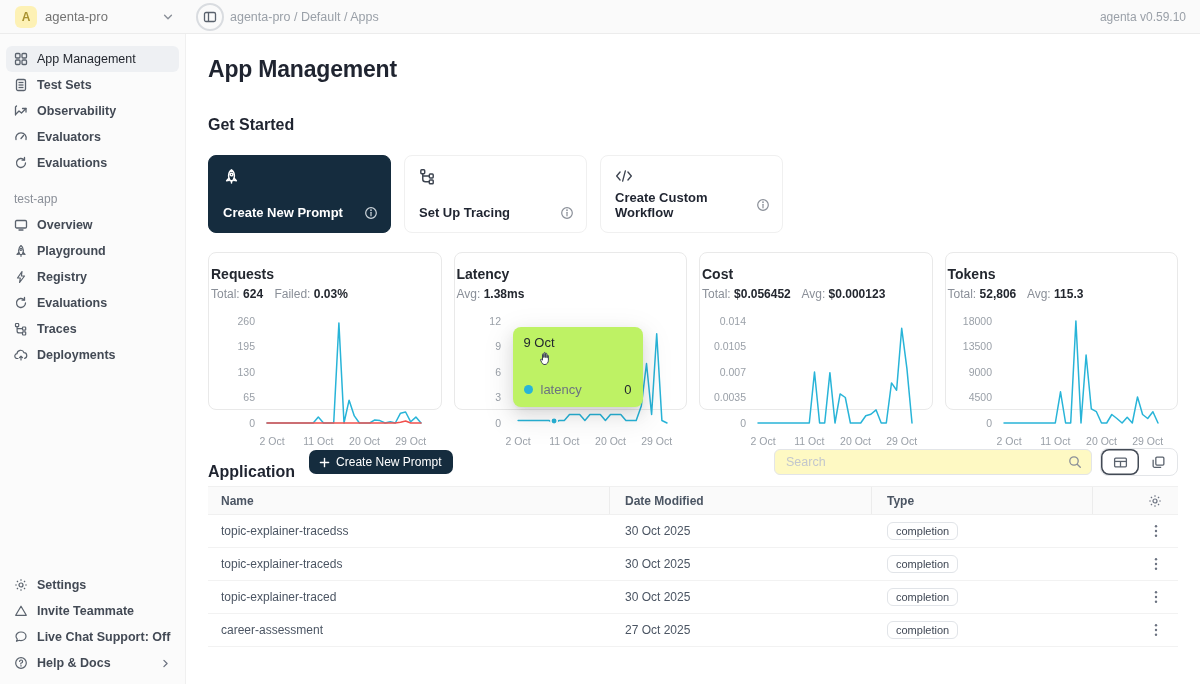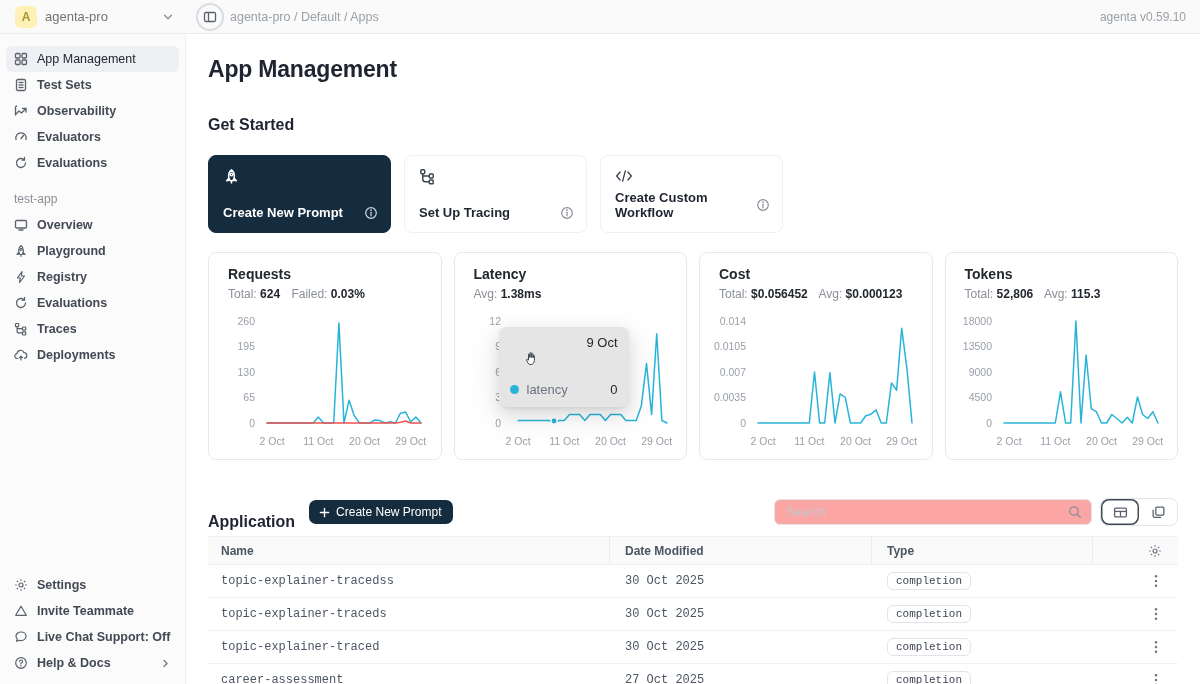--- a/index.html
+++ b/index.html
@@ -41,47 +41,47 @@
     padding:12px 14px; position:relative; cursor:pointer; }
   .gs-card.dark { background:#152c3e; border-color:#152c3e; color:#fff; }
   .gs-icon { color:#3d4450; }
   .gs-card.dark .gs-icon { color:#fff; }
   .gs-label-row { position:absolute; left:14px; right:12px; bottom:12px; display:flex;
     align-items:center; justify-content:space-between; font-size:13px; font-weight:700; }
   .gs-info { color:#8a8f98; }
   .gs-card.dark .gs-info { color:#cdd5db; }
   
   .charts-row { display:flex; gap:12px; margin-top:19px; }
-  .chart-card { flex:1; height:208px; border:1px solid #e9e9e9; border-radius:8px; background:#fff;
-    padding:13px 19px; position:relative; }
+  .chart-card { flex:1; height:158px; border:1px solid #e9e9e9; border-radius:8px; background:#fff;
+    padding:13px 2px; position:relative; }
   .chart-title { font-size:14px; font-weight:600; color:#23272f; }
   .chart-stats { font-size:12px; color:#8a8f98; margin-top:5px; }
   .chart-stats b { color:#23272f; font-weight:600; }
   .chart-stats .gap { display:inline-block; width:8px; }
   .chart-svg { position:absolute; left:6px; top:58px; }
   .tick { font-size:10.5px; fill:#9aa0a8; }
   
-  .tooltip { position:absolute; left:44px; top:74px; width:130px; height:80px; background:#e5e5e5;
+  .tooltip { position:absolute; left:58px; top:74px; width:130px; height:80px; background:#bef264;
     border-radius:8px; padding:8px 11px;
     box-shadow:0 3px 6px -4px rgba(0,0,0,.14), 0 6px 16px rgba(0,0,0,.10), 0 9px 28px 8px rgba(0,0,0,.06);
-    z-index:5;text-align:right; }
+    z-index:5; }
   .tt-date { font-size:13px; font-weight:500; color:#23272f; }
   .tt-cursor { position:absolute; left:26px; top:24px; color:#3d4450; }
   .tt-row { position:absolute; left:11px; right:11px; bottom:10px; display:flex; align-items:center;
     font-size:13px; color:#6b7280; }
   .tt-dot { width:9px; height:9px; border-radius:50%; margin-right:8px; }
   .tt-val { margin-left:auto; color:#23272f; }
   
   .app-row { display:flex; align-items:center; margin-top:38px; height:28px; }
   .app-heading { font-size:16px; font-weight:600;margin-top:20px; }
   .create-btn { margin-left:14px; background:#152c3e; color:#fff; border:none; border-radius:7px;
     height:24px; padding:0 12px 0 10px; font-size:12px; display:flex; align-items:center; gap:6px;
     cursor:pointer; font-family:inherit; }
   .search-wrap { margin-left:auto; width:318px; height:26px; border:1px solid #e3e5e8; border-radius:6px;
-    background:#fca5a5; display:flex; align-items:center; padding:0 9px; }
+    background:#fef9c3; display:flex; align-items:center; padding:0 9px; }
   .search-wrap input { flex:1; border:none; outline:none; font-size:12.5px; color:#3d4450;
     font-family:inherit; background:transparent; }
   .search-wrap input::placeholder { color:#c3c7cd; }
   .search-ic { color:#8a8f98; }
   .view-toggle { margin-left:8px; display:flex; border:1px solid #e3e5e8; border-radius:8px; background:#fff; }
   .vt-btn { width:38px; height:26px; display:flex; align-items:center; justify-content:center;
     color:#5a626d; cursor:pointer; border-radius:8px; background:transparent; border:none; }
   .vt-btn.selected { box-shadow:inset 0 0 0 1.5px #434a55; }
   
   .table { margin-top:10px; }
@@ -89,21 +89,21 @@
     border-top:1px solid #f0f0f0; border-bottom:1px solid #f0f0f0;
     font-size:12px; color:#4b5563; font-weight:600; }
   .thead > div { height:100%; display:flex; align-items:center; }
   .col-name   { width:402px; padding-left:13px; border-right:1px solid #ececec; }
   .col-date   { width:262px; padding-left:15px; border-right:1px solid #ececec; }
   .col-type   { width:221px; padding-left:15px; border-right:1px solid #ececec; }
   .col-actions{ flex:1; justify-content:flex-end; padding-right:16px; }
   .trow { display:flex; align-items:center; height:33px; border-bottom:1px solid #f2f2f2;
     font-size:12px; color:#4b5563; cursor:pointer; }
   .trow > div { display:flex; align-items:center; }
-  .trow .col-name, .trow .col-date, .trow .col-type { border-right:none;font-family:Liberation Mono, monospace; }
+  .trow .col-name, .trow .col-date, .trow .col-type { border-right:none; }
   .badge { display:inline-block; border:1px solid #e1e4e8; border-radius:6px; padding:2px 8px;
     font-size:11px; color:#3f4754; background:#fff; }
   .kebab { flex:1; display:flex; justify-content:flex-end; padding-right:20px; color:#6b7280; cursor:pointer; }
   .gear-btn { color:#6b7280; cursor:pointer; display:flex; }
 </style>
 </head>
 <body>
 
 <div class="topbar">
   <div class="ws">

